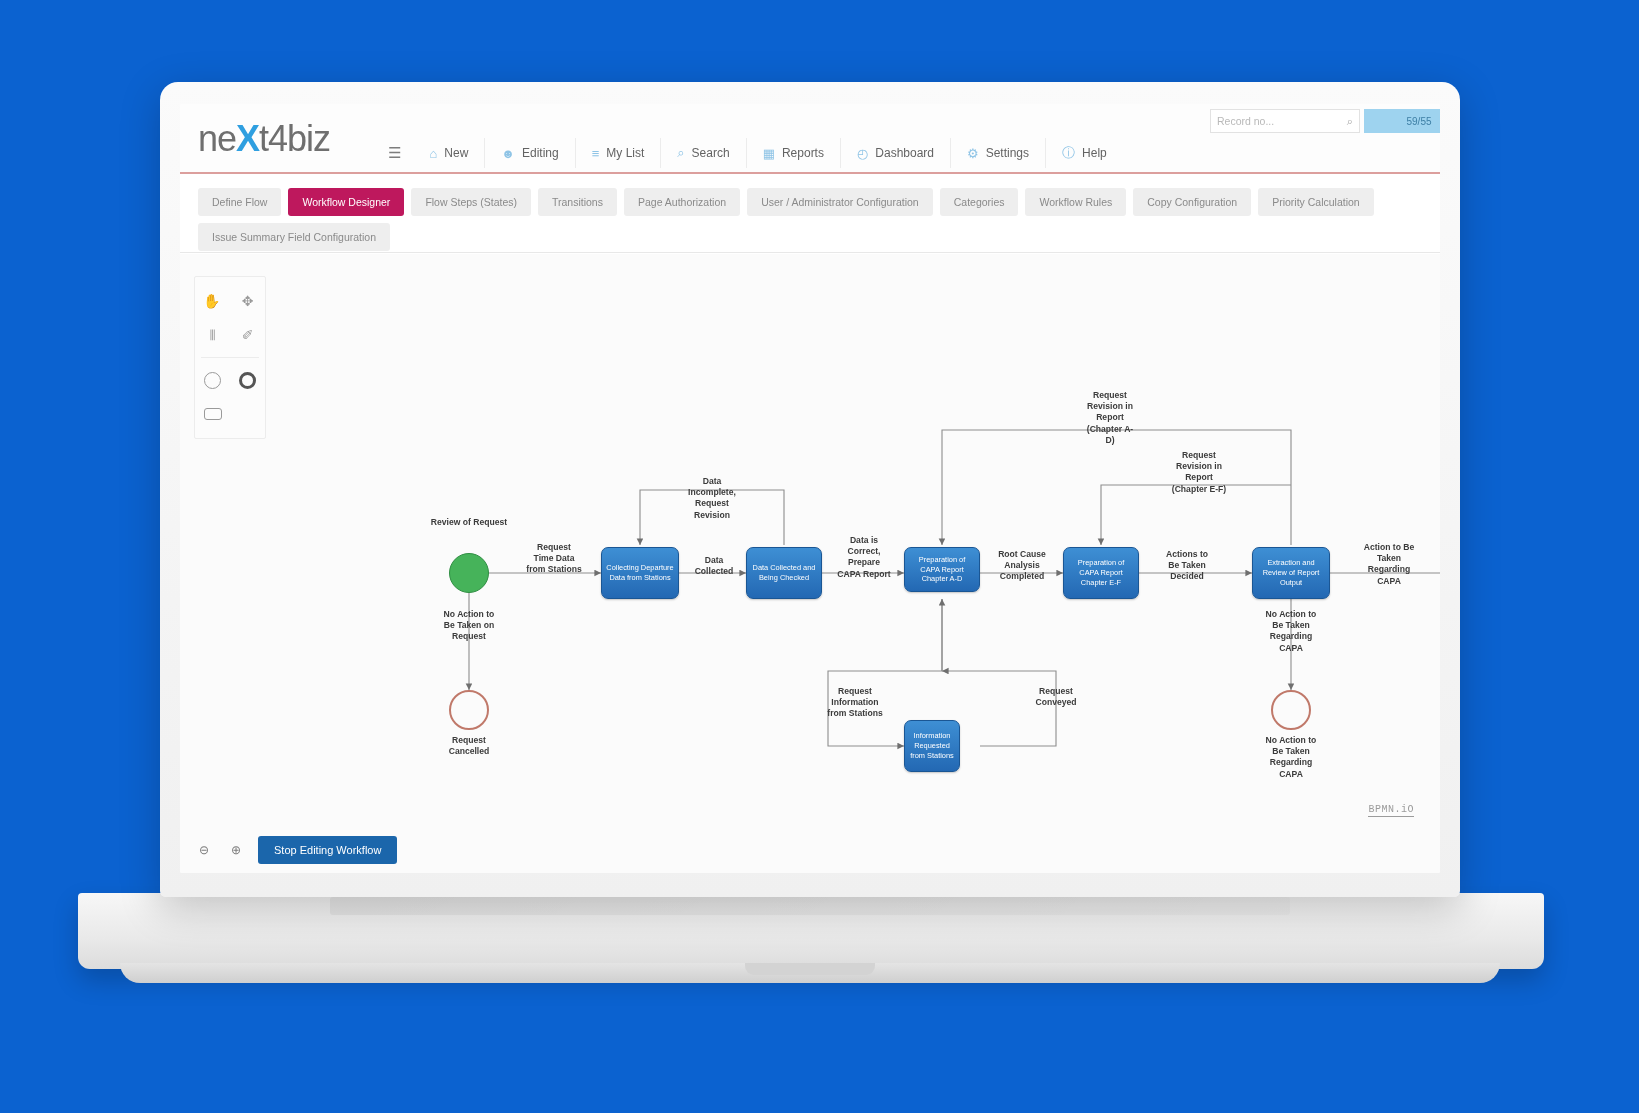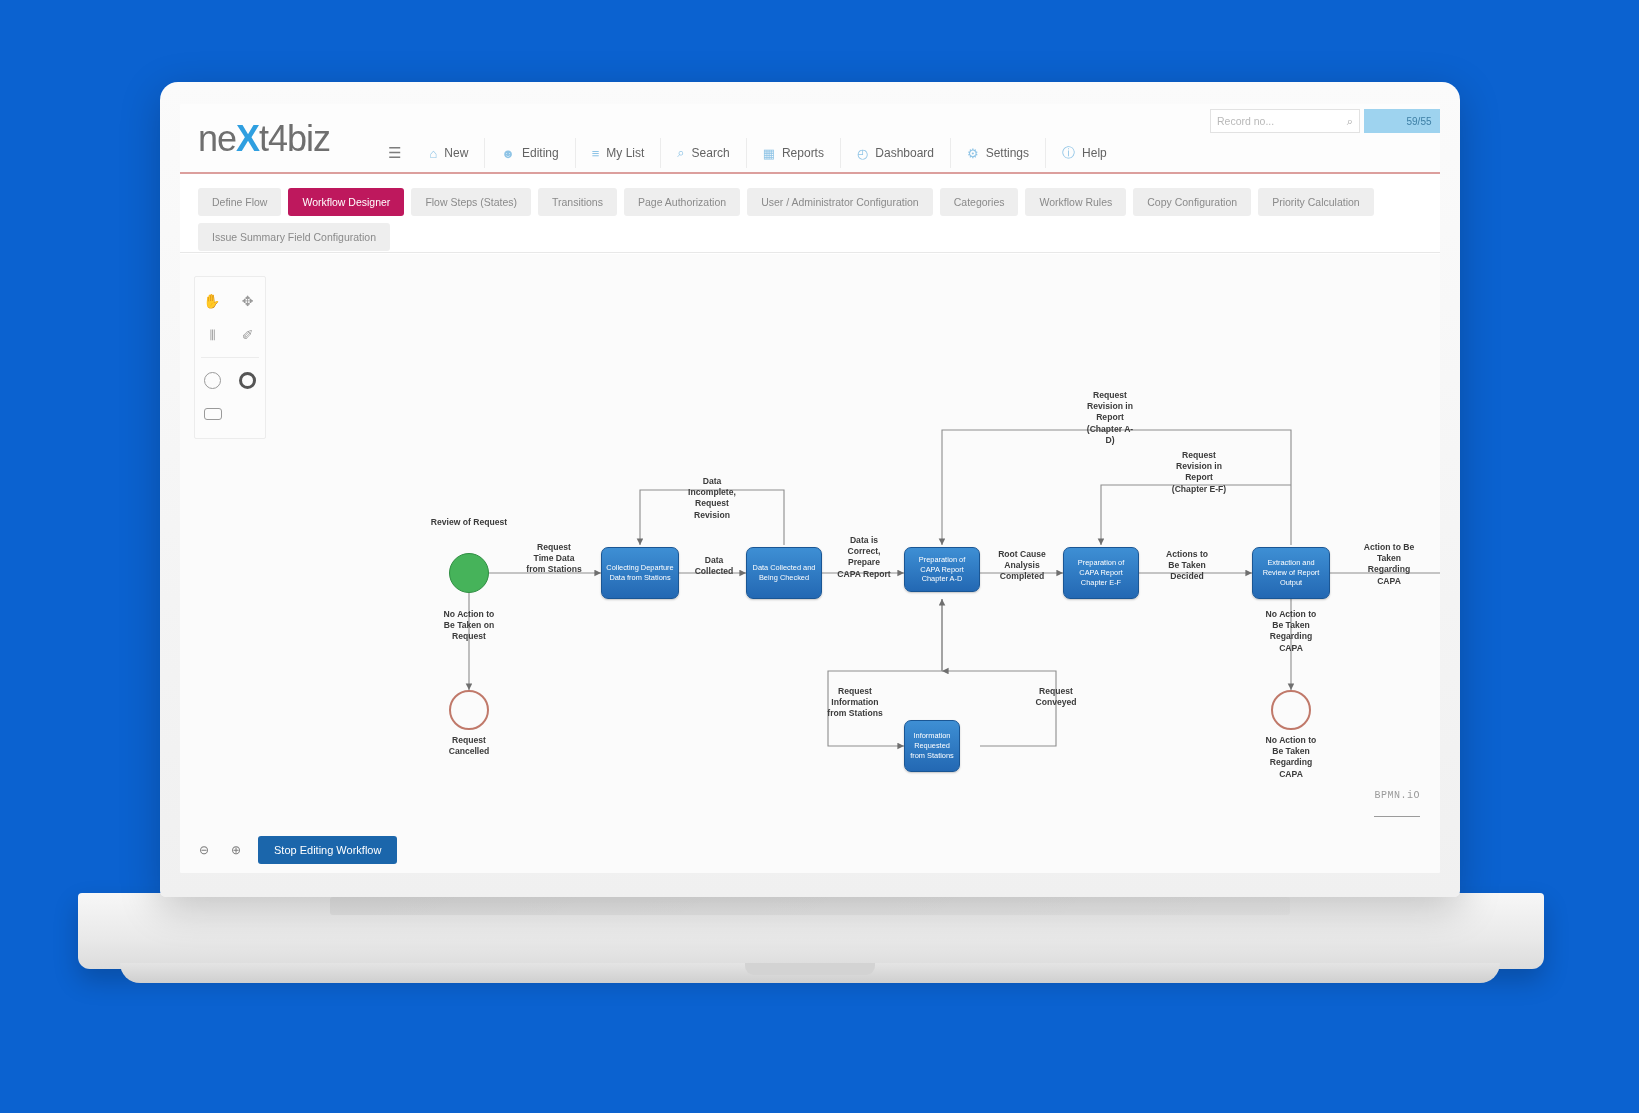--- a/index.html
+++ b/index.html
@@ -107,23 +107,23 @@
   .ev.start { background:#46b35a; border:1.5px solid #2f8e42; }
   .ev.end { background:transparent; border:2.4px solid #c0796a; }
 
   .lbl { position:absolute; font-size:8.6px; font-weight:700; color:#3b3b3b;
          line-height:1.3; text-align:center; white-space:pre-line; }
 
   svg.edges { position:absolute; left:0; top:0; width:100%; height:100%;
               pointer-events:none; overflow:visible; }
   .ln { stroke:#8d8d8d; stroke-width:1.1; fill:none; }
 
-  .wm { position:absolute; right:20px; bottom:56px; font-size:10px; color:#9b9b9b;
+  .wm { position:absolute; right:26px; bottom:56px; font-size:10px; color:#9b9b9b;
         font-family:"Liberation Mono", monospace; letter-spacing:.5px;
-        border-bottom:1.4px solid #9b9b9b; padding-bottom:15px; }
+        border-bottom:1.4px solid #9b9b9b; padding-bottom:1px; }
 
   .botbar { position:absolute; left:0; bottom:0; width:100%; height:46px;
             display:flex; align-items:center; gap:12px; padding-left:14px; }
   .zb { width:20px; height:20px; display:flex; align-items:center; justify-content:center;
         color:#7d7d7d; font-size:12px; cursor:pointer; }
   .stopbtn { background:#1b66ab; color:#fff; font-size:11px; padding:8px 16px;
              border-radius:3px; cursor:pointer; }
 </style>
 </head>
 <body>

